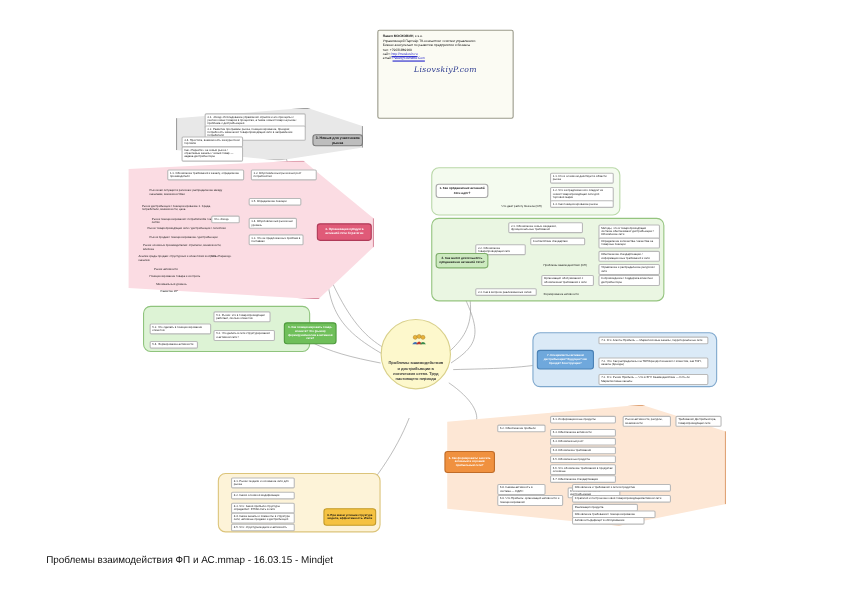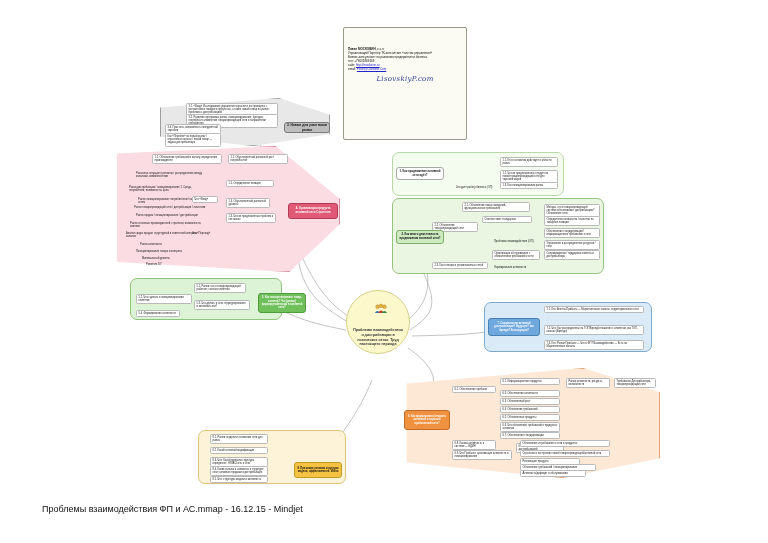--- a/index.html
+++ b/index.html
@@ -57,21 +57,21 @@
     font-weight:bold;
     text-align:center;
     color:#333;
   }
   .central .lbl{width:52px;line-height:1.3;}
   .callout{
     position:absolute;
     background:#fbfbf3;
     border:0.8px solid #9a9a8a;
     border-radius:2px;
-    padding:19px 4px;
+    padding:3px 4px;
     font-size:3px;
     line-height:1.35;
     color:#111;
   }
   .callout .nm{font-weight:bold;}
   .callout a{color:#2222cc;text-decoration:underline;}
   .sig{
     text-align:center;
     font-family:"DejaVu Serif", serif;
     font-style:italic;
@@ -221,13 +221,13 @@
       <circle cx="13.5" cy="4" r="2.4" fill="#e8b23a" stroke="#8a6a1d" stroke-width="0.4"></circle>
       <path d="M1 12 q3.5 -5 7 0 z" fill="#3b6fb5"></path>
       <path d="M5.5 12 q3.5 -6 7 0 z" fill="#c0392b"></path>
       <path d="M10 12 q3.5 -5 7 0 z" fill="#3b8a4a"></path>
     </svg>
     <div class="lbl">Проблемы взаимодействия и дистрибьюции в логических сетях. Труд настоящего периода</div>
   </div>
 
 </div>
 
-<div class="footer">Проблемы взаимодействия ФП и АС.mmap - 16.12.15 - Mindjet</div>
+<div class="footer">Проблемы взаимодействия ФП и АС.mmap - 16.03.15 - Mindjet</div>
 
 </body></html>

